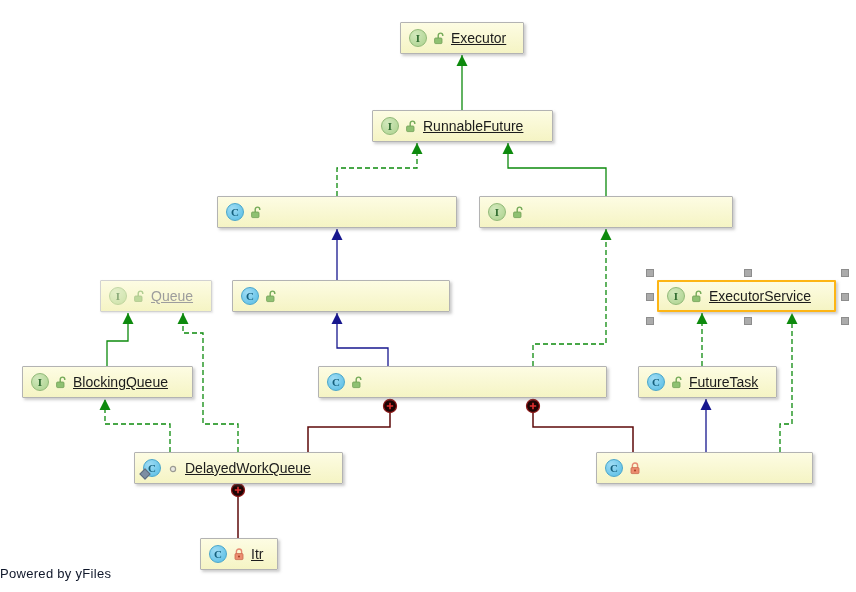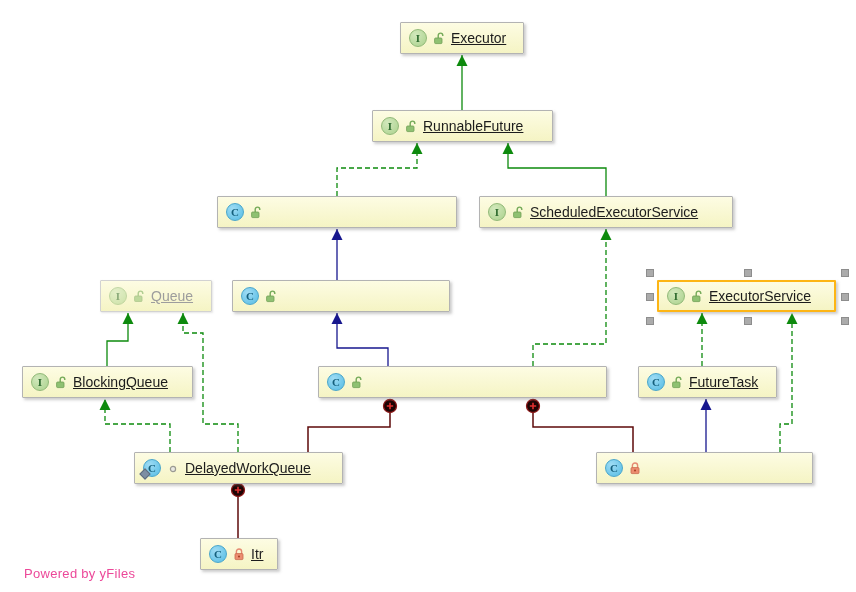--- a/index.html
+++ b/index.html
@@ -19,21 +19,21 @@
   .kicon{position:relative;width:16px;height:16px;border-radius:50%;flex:0 0 16px;
          display:flex;align-items:center;justify-content:center;
          font-family:"Liberation Serif",serif;font-weight:bold;font-size:11px;line-height:1;}
   .kicon.interface{background:radial-gradient(circle at 35% 30%,#d2e8bc,#abd28d);border:1px solid #91b978;color:#2f6b2f;}
   .kicon.class{background:radial-gradient(circle at 35% 30%,#9fdcf4,#55bce4);border:1px solid #49a6cc;color:#145f7c;}
   .smark{position:absolute;left:-3px;bottom:-2px;width:6px;height:6px;background:#7d8ea3;
          border:1px solid #5d6b7d;transform:rotate(45deg);}
   .vis{flex:0 0 12px;width:12px;height:13px;display:block;}
   .label{white-space:nowrap;text-decoration:underline;}
   .handle{position:absolute;width:6px;height:6px;background:#ababab;border:1px solid #8d8d8d;z-index:3;}
-  #watermark{position:absolute;left:24px;top:566px;z-index:0;font-size:13px;color:#ec4899;
+  #watermark{position:absolute;left:0;top:566px;z-index:0;font-size:13px;color:#0f172a;
              letter-spacing:.3px;text-align:right;}
 </style>
 </head>
 <body>
 
 <div id="canvas">
   <svg id="edge-layer" width="856" height="592" xmlns="http://www.w3.org/2000/svg">
       <g>
         <polyline points="462,110 462,55" fill="none" stroke="#0d8a0d" stroke-width="1.3"></polyline>
         <polygon points="462,55 456.5,66 467.5,66" fill="#0d8a0d"></polygon>
@@ -121,21 +121,20 @@
           <path d="M5.2 6V3.4a2.3 2.3 0 0 1 4.6 0V4" fill="none" stroke="#74aa58" stroke-width="1.4"></path>
           <rect x="1.6" y="6" width="7.4" height="5.6" rx="1" fill="#8fc172" stroke="#6e9e54" stroke-width="0.8"></rect>
         </svg>
       </div>
       <div class="node" style="left: 479px; top: 196px; width: 254px; height: 32px;">
         <span class="kicon interface">I</span>
         <svg class="vis" viewBox="0 0 12 13" xmlns="http://www.w3.org/2000/svg">
           <path d="M5.2 6V3.4a2.3 2.3 0 0 1 4.6 0V4" fill="none" stroke="#74aa58" stroke-width="1.4"></path>
           <rect x="1.6" y="6" width="7.4" height="5.6" rx="1" fill="#8fc172" stroke="#6e9e54" stroke-width="0.8"></rect>
         </svg>
-        <span class="label">ScheduledExecutorService</span>
       </div>
       <div class="node faded" style="left: 100px; top: 280px; width: 112px; height: 32px;">
         <span class="kicon interface">I</span>
         <svg class="vis" viewBox="0 0 12 13" xmlns="http://www.w3.org/2000/svg">
           <path d="M5.2 6V3.4a2.3 2.3 0 0 1 4.6 0V4" fill="none" stroke="#74aa58" stroke-width="1.4"></path>
           <rect x="1.6" y="6" width="7.4" height="5.6" rx="1" fill="#8fc172" stroke="#6e9e54" stroke-width="0.8"></rect>
         </svg>
         <span class="label">Queue</span>
       </div>
       <div class="node" style="left: 232px; top: 280px; width: 218px; height: 32px;">

